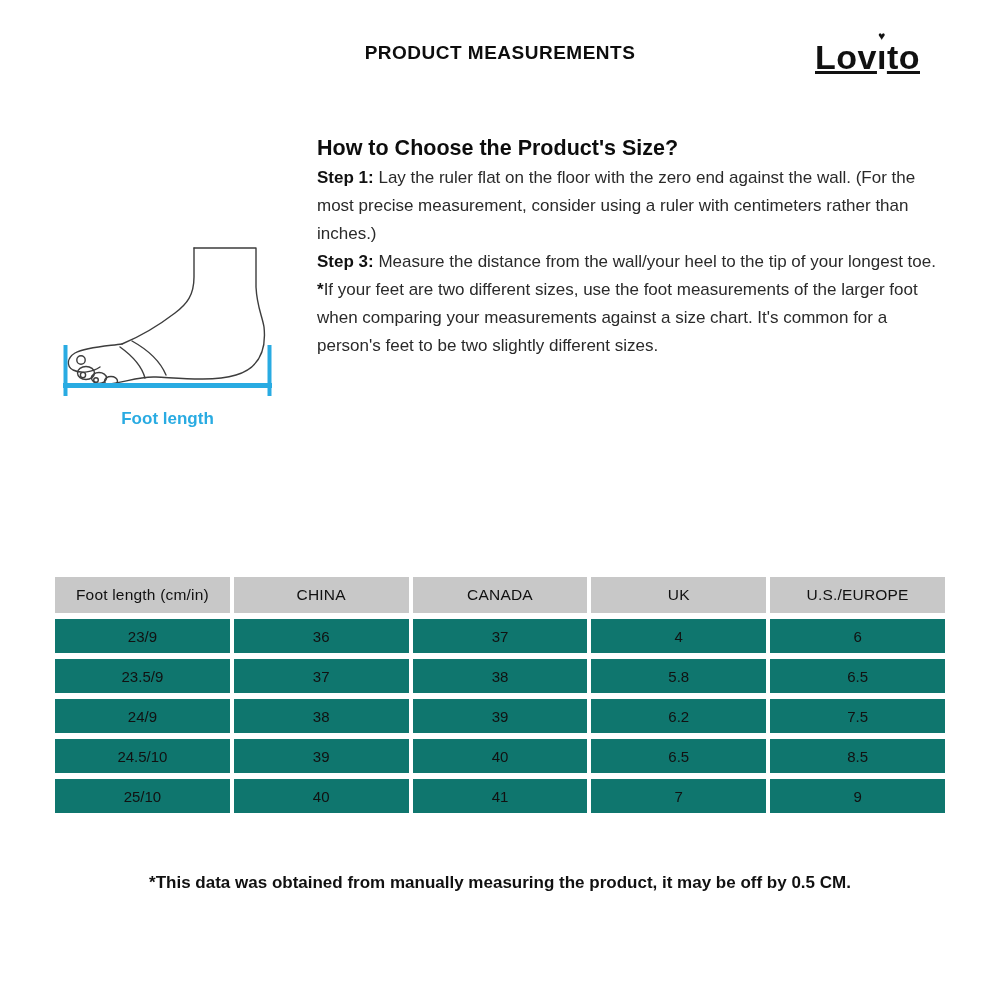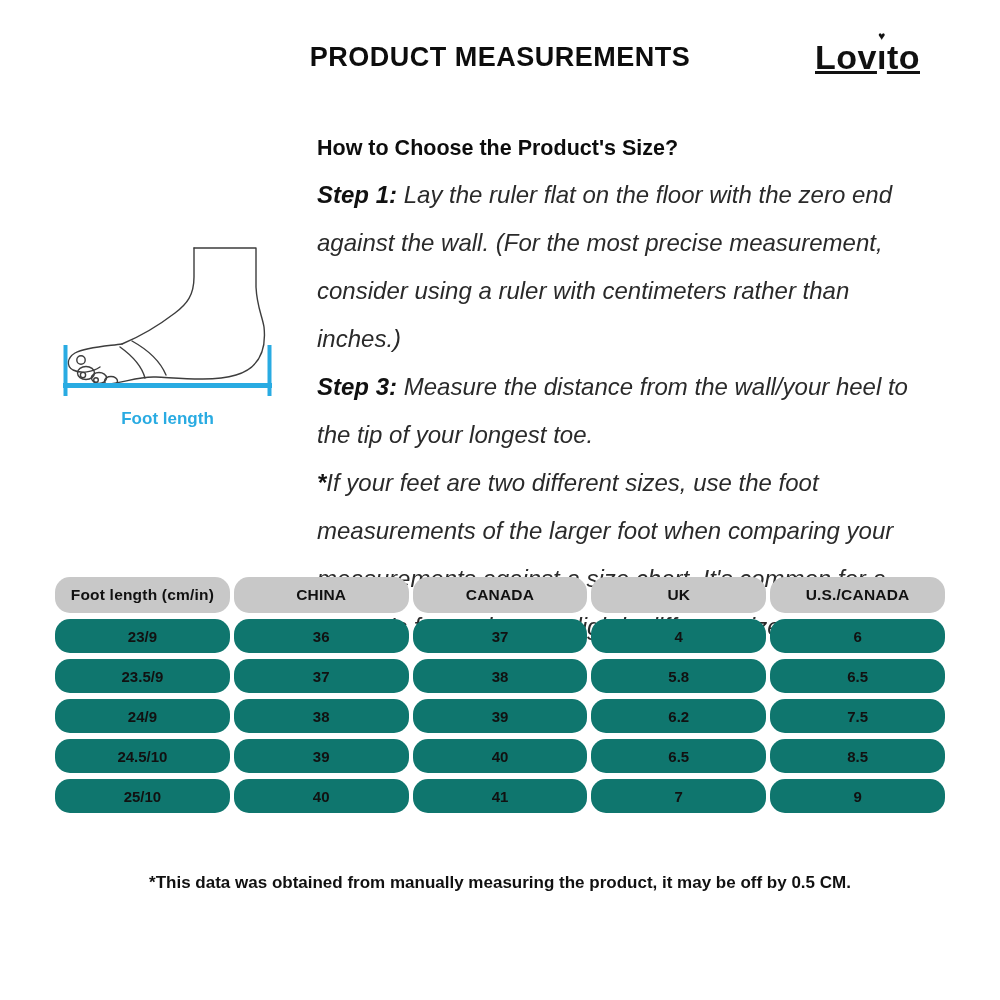--- a/index.html
+++ b/index.html
@@ -12,21 +12,21 @@
     font-family: "Liberation Sans", sans-serif;
     color: #1c1c1c;
     overflow: hidden;
   }
 
   
   .title {
     position: absolute;
     top: 42px; left: 0; right: 0;
     text-align: center;
-    font-size: 27px;
+    font-size: 19px;
     font-weight: 800;
     letter-spacing: 0.5px;
     color: #0d0d0d;
   }
   .brand {
     position: absolute;
     top: 38px; right: 80px;
     font-size: 34px;
     font-weight: 700;
     letter-spacing: 0.5px;
@@ -61,49 +61,47 @@
   
   .guide {
     position: absolute;
     left: 317px; top: 133px;
     width: 622px;
   }
   .guide h2 {
     font-size: 21.5px;
     font-weight: 800;
     line-height: 30px;
-    margin-bottom: 8px;
+    margin-bottom: 1px;
     color: #0d0d0d;
   }
   .guide p {
-    font-size: 24px;
-    line-height: 48px;
+    font-size: 17px;
+    line-height: 28px;
     font-weight: 400;
     color: #2a2a2a;
-    font-style: italic;
   }
   .guide p b { font-weight: 700; color: #111111; }
 
   
   .size-table {
     position: absolute;
     left: 55px; top: 577px;
     width: 890px;
     display: grid;
     grid-template-columns: repeat(5, 1fr);
     column-gap: 4px;
     row-gap: 6px;
   }
   .t-row { display: contents; }
   .th, .td {
     display: flex;
     align-items: center;
     justify-content: center;
-    font-weight: 700;
-    border-radius: 15px;
+    font-weight: 400;
   }
   .th {
     height: 36px;
     background: #c8c8c8;
     font-size: 15.5px;
     letter-spacing: 0.2px;
     color: #111111;
   }
   .td {
     height: 34px;
@@ -161,21 +159,21 @@
     <p><b>Step 3:</b> <span>Measure the distance from the wall/your heel to the tip of your longest toe.</span></p>
     <p><b>*</b><span>If your feet are two different sizes, use the foot measurements of the larger foot when comparing your measurements against a size chart. It's common for a person's feet to be two slightly different sizes.</span></p>
   </section>
 
   <div class="size-table">
     <div class="t-row">
       <div class="th">Foot length (cm/in)</div>
       <div class="th">CHINA</div>
       <div class="th">CANADA</div>
       <div class="th">UK</div>
-      <div class="th">U.S./CANADA</div>
+      <div class="th">U.S./EUROPE</div>
     </div>
     <div class="t-row">
       <div class="td">23/9</div>
       <div class="td">36</div>
       <div class="td">37</div>
       <div class="td">4</div>
       <div class="td">6</div>
     </div>
     <div class="t-row">
       <div class="td">23.5/9</div>

